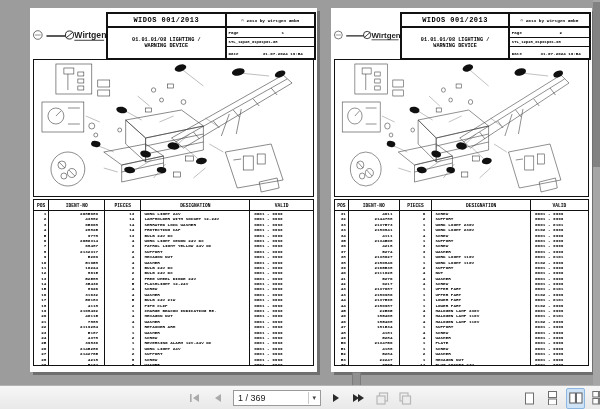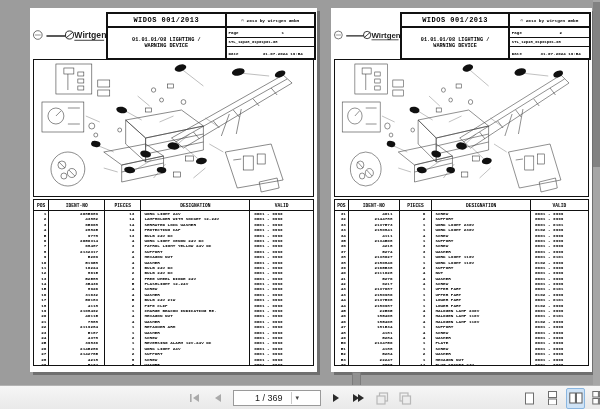--- a/index.html
+++ b/index.html
@@ -58,21 +58,21 @@
   .splitter{position:absolute;left:352px;top:372px;width:9px;height:14px;
             background:#919191;border:1px solid #7c7c7c;box-sizing:border-box;}
   
   .toolbar{position:absolute;left:0;bottom:0;width:600px;height:24px;
            background:linear-gradient(#f6f6f6,#e9e9e9);border-top:1px solid #b3b3b3;box-sizing:border-box;}
   .tb-center{position:absolute;left:50%;top:0;height:24px;transform:translateX(-50%);
              display:flex;align-items:center;gap:7px;}
   .tb-btn{width:16px;height:16px;display:flex;align-items:center;justify-content:center;cursor:pointer;}
   .tb-btn svg{display:block;}
   .pagebox{width:88px;height:16px;background:#fff;border:1px solid #9a9a9a;
-           display:flex;align-items:center;box-sizing:border-box;padding:0 21px;cursor:text;}
+           display:flex;align-items:center;box-sizing:border-box;padding:0 4px;cursor:text;}
   .pagebox .ptext{flex:1;font-size:9px;color:#222;font-family:"Liberation Sans",sans-serif;}
   .pagebox .caret{font-size:7px;color:#444;border-left:1px solid #c9c9c9;padding-left:3px;height:12px;
                   display:flex;align-items:center;}
   .tb-right{position:absolute;right:-8px;top:0;height:24px;display:flex;align-items:center;gap:4px;}
   .layout-btn{width:17px;height:19px;display:flex;align-items:center;justify-content:center;
               border:1px solid transparent;border-radius:2px;cursor:pointer;}
   .layout-btn.selected{background:#cfe3f6;border:1px solid #8ab6e0;}
 </style>
 </head>
 <body>

